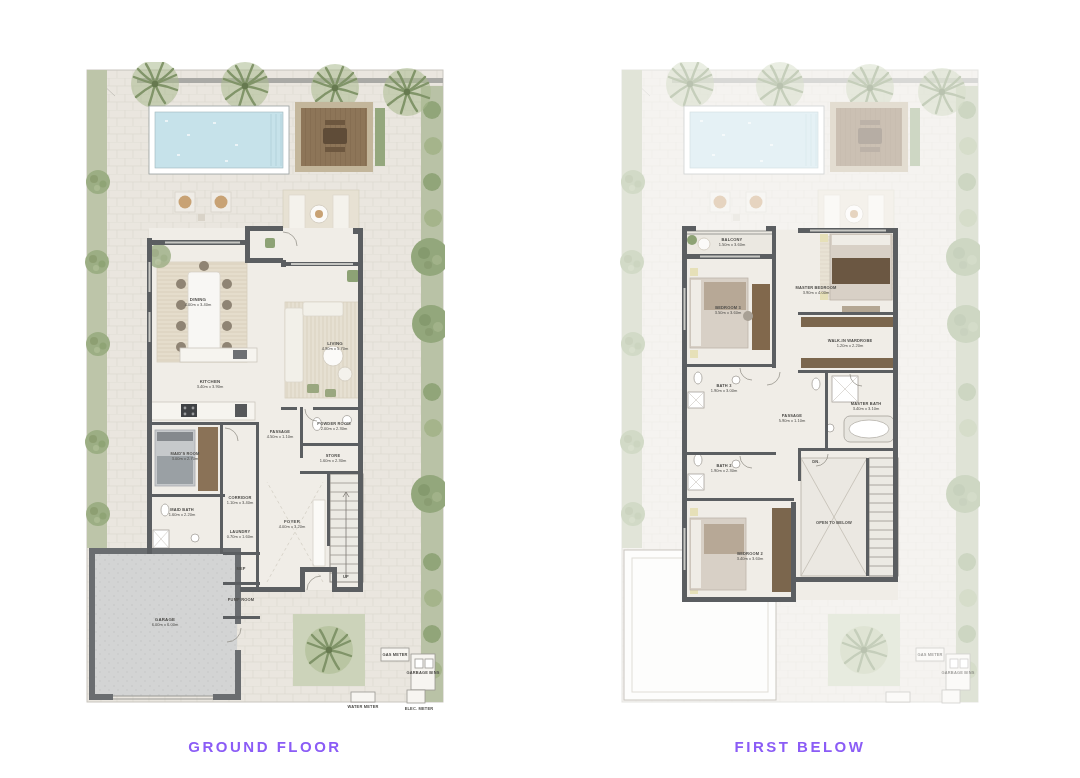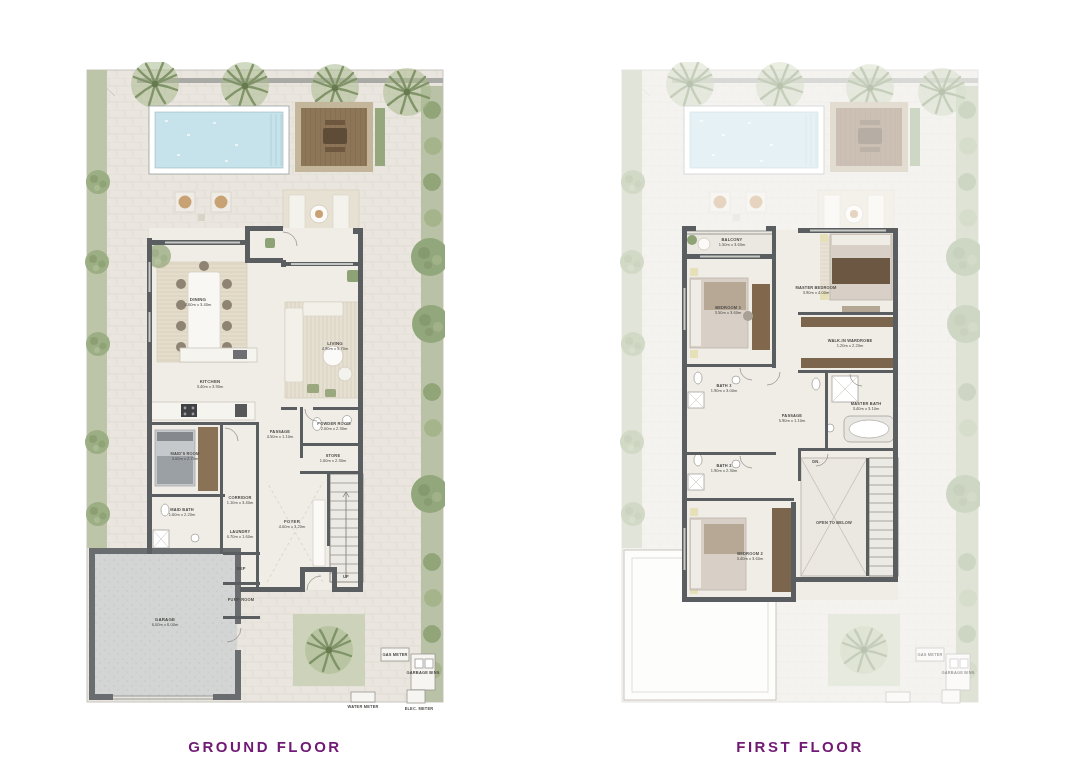--- a/index.html
+++ b/index.html
@@ -10,21 +10,21 @@
   #panel-first{left:620px;}
   .panel svg{position:absolute;left:0;top:0;}
   .lbl{position:absolute;width:86px;margin-left:-43px;text-align:center;
        transform:translateY(-50%) scale(.8);color:#4d4c49;pointer-events:none;}
   .lbl .ln{display:block;font-size:5.5px;font-weight:bold;letter-spacing:.2px;line-height:1.25;}
   .lbl .ld{display:block;font-size:5px;font-weight:normal;line-height:1.2;}
   .lbl.tiny .ln{font-size:5px;}
   .lbl.meter{width:60px;margin-left:-30px;}
   .lbl.faded{opacity:.5;}
   .floor-title{position:absolute;top:738px;width:360px;text-align:center;
-       font-size:15px;font-weight:bold;letter-spacing:2.5px;color:#701a75;}
+       font-size:15px;font-weight:bold;letter-spacing:2.5px;color:#8b5cf6;}
   #title-ground{left:85px;}
   #title-first{left:620px;}
 </style>
 </head>
 <body>
 
 <svg width="0" height="0" style="position:absolute" aria-hidden="true">
 <defs>
   <pattern id="pav" width="16" height="16" patternUnits="userSpaceOnUse">
     <rect width="16" height="16" fill="#eae6df"></rect>
@@ -523,13 +523,13 @@
 
   <div class="lbl tiny meter faded" style="left:310px;top:592px">
       <span class="ln">GAS METER</span>
     </div>
   <div class="lbl tiny meter faded" style="left:338px;top:610px">
       <span class="ln">GARBAGE BINS</span>
     </div>
 </div>
 
 <div class="floor-title" id="title-ground">GROUND FLOOR</div>
-<div class="floor-title" id="title-first">FIRST FLOOR</div>
+<div class="floor-title" id="title-first">FIRST BELOW</div>
 
 </body></html>

